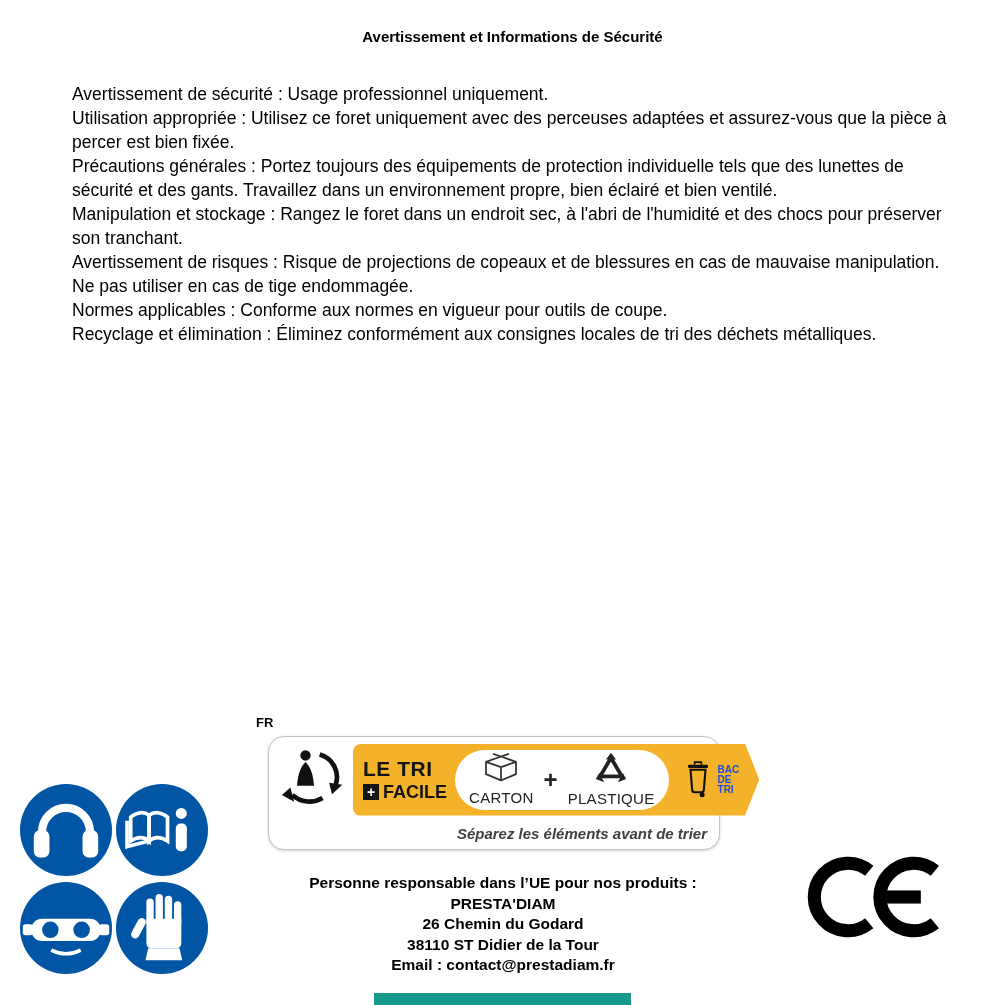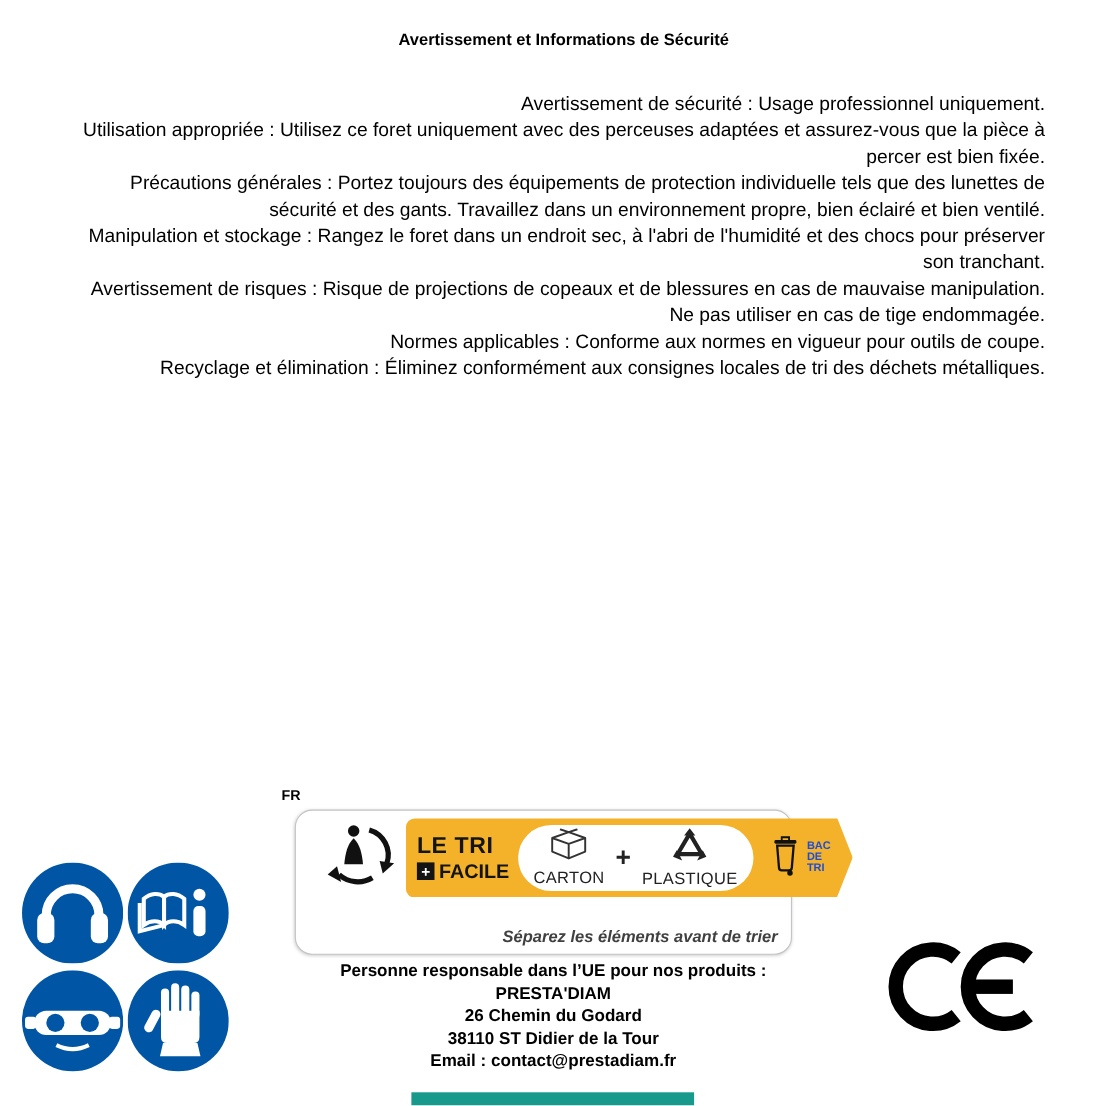--- a/index.html
+++ b/index.html
@@ -1,31 +1,31 @@
 <!DOCTYPE html>
 <html><head>
 <meta charset="utf-8">
 <style>
   html,body{margin:0;padding:0;background:#fff;}
   .page{position:relative;width:1005px;height:1005px;background:#fff;overflow:hidden;
         font-family:"Liberation Sans", sans-serif;color:#000;}
   .title{position:absolute;left:0;top:28px;width:100%;text-align:center;
          font-size:15px;font-weight:bold;margin-left:10px;}
   .body-text{position:absolute;left:72px;top:82px;width:878px;
-             font-size:17.5px;line-height:24px;text-align:right;}
+             font-size:17.5px;line-height:24px;}
   .body-text p{margin:0;}
   
   .picto-grid{position:absolute;left:20px;top:784px;display:grid;
               grid-template-columns:92px 92px;grid-auto-rows:92px;gap:6px 4px;}
   .picto{width:92px;height:92px;}
   
   .fr-tag{position:absolute;left:256px;top:715px;font-size:13px;font-weight:bold;}
-  .label-box{position:absolute;left:268px;top:736px;width:452px;height:132px;
+  .label-box{position:absolute;left:268px;top:736px;width:452px;height:114px;
              background:#fff;border:1.5px solid #c4c4c4;border-radius:16px;
-             box-shadow:0 1px 3px rgba(0,0,0,.18);box-sizing:border-box;padding-left:16px;}
+             box-shadow:0 1px 3px rgba(0,0,0,.18);box-sizing:border-box;}
   .label-row{display:flex;align-items:center;height:80px;padding:5px 6px 0 6px;box-sizing:border-box;}
   .triman-wrap{flex:0 0 78px;display:flex;justify-content:center;align-items:center;}
   .yellow-zone{flex:1;height:72px;background:#F3B229;display:flex;align-items:center;
                clip-path:polygon(0 0,96.5% 0,100% 50%,96.5% 100%,0 100%);
                border-radius:8px 0 0 8px;padding-left:10px;box-sizing:border-box;gap:8px;}
   .letri{display:flex;flex-direction:column;line-height:1;flex:0 0 auto;color:#141414;}
   .letri .l1{font-size:21px;font-weight:800;letter-spacing:.5px;}
   .letri .l2{display:flex;align-items:center;gap:4px;margin-top:4px;}
   .plusbox{width:16px;height:16px;background:#141414;color:#fff;display:flex;
            align-items:center;justify-content:center;font-size:14px;font-weight:bold;line-height:1;}

